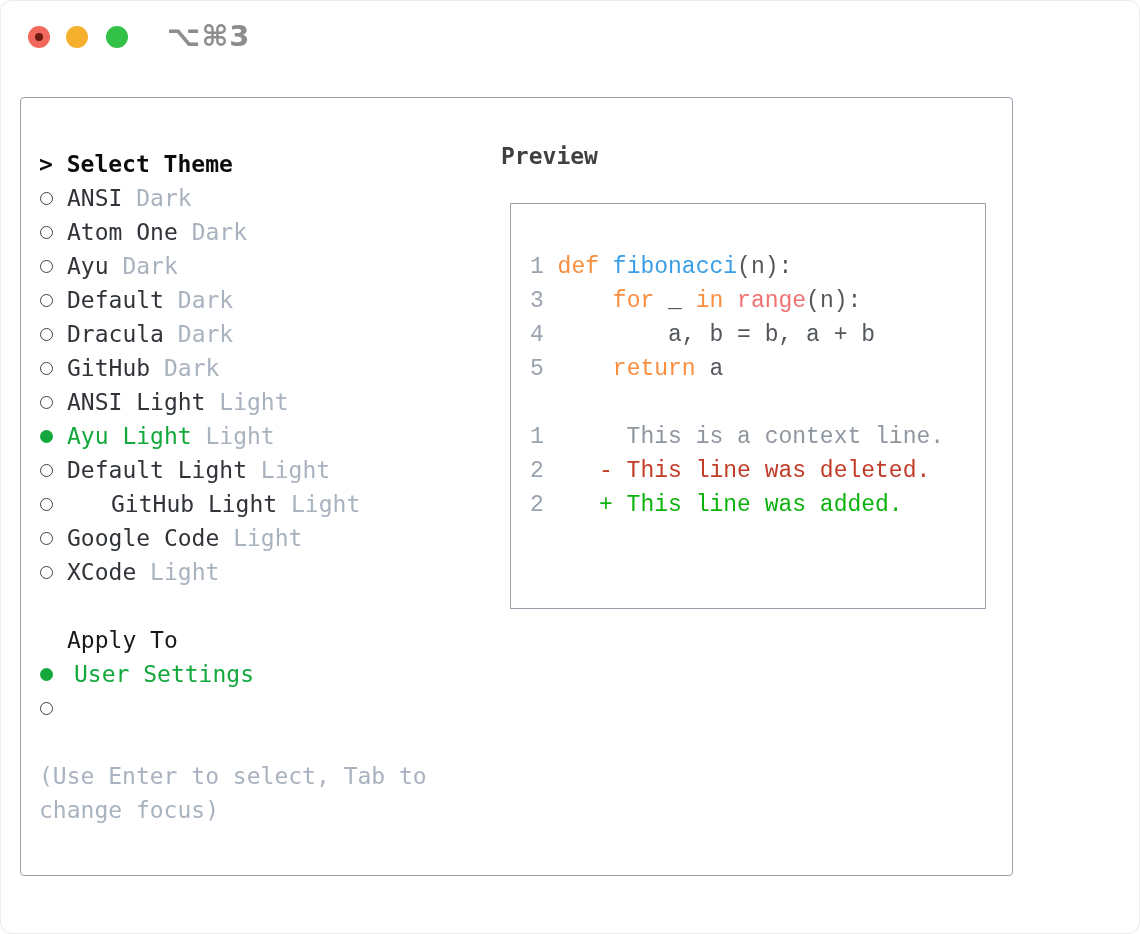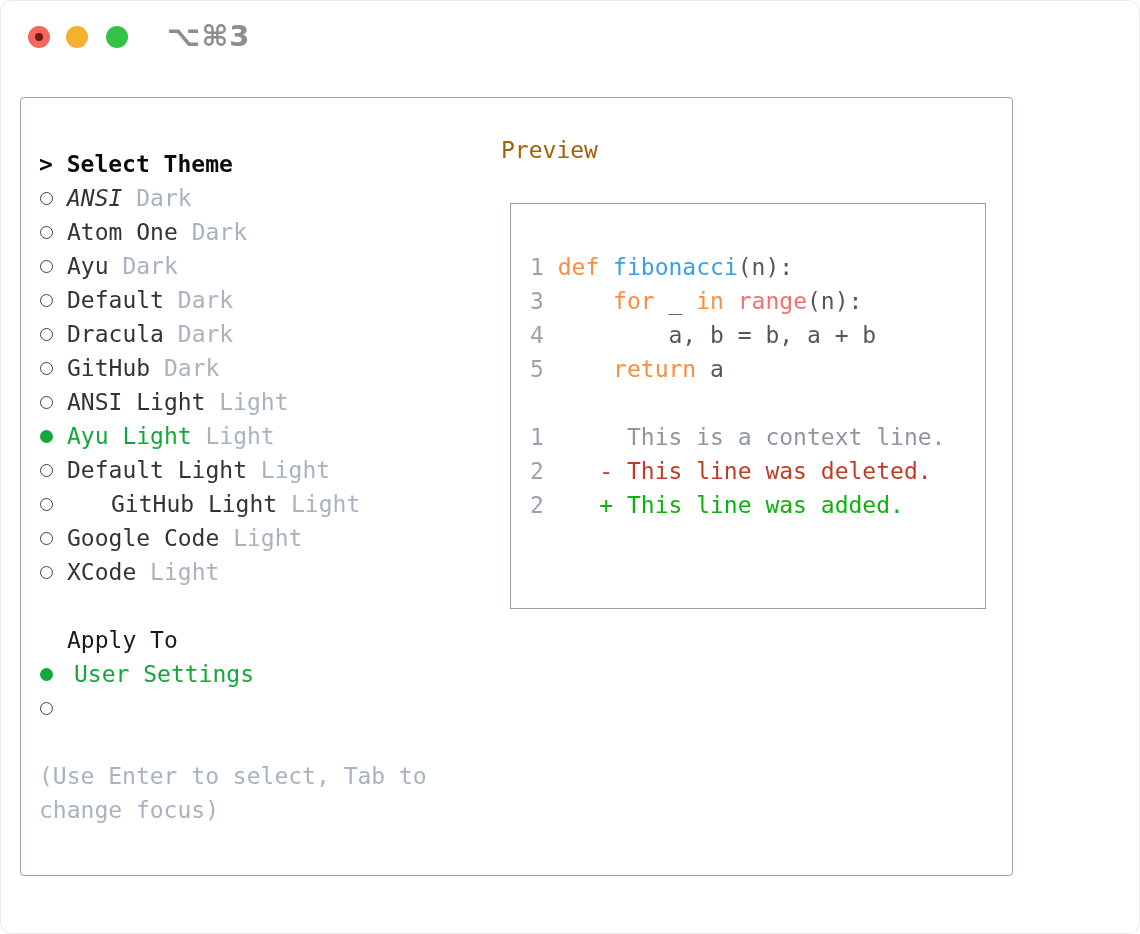--- a/index.html
+++ b/index.html
@@ -18,44 +18,44 @@
   .left{position:absolute;left:18px;top:49px;}
   .row{height:34px;display:flex;align-items:center;font-size:23px;white-space:pre;color:#303439;}
   .row.header{font-weight:bold;color:#0a0b0c;}
   .row.apply-header{padding-left:28px;color:#17191c;}
   .row.blank{height:34px;}
   .marker{width:28px;height:34px;position:relative;flex:0 0 28px;}
   .marker i{position:absolute;left:1px;top:10.5px;width:13px;height:13px;border-radius:50%;box-sizing:border-box;}
   .marker i.ring{border:1.5px solid #3d4249;}
   .hint{font-size:23px;line-height:34px;white-space:pre;color:#a9b2bf;}
 
-  .right-header{position:absolute;left:480px;top:35px;height:34px;display:flex;align-items:center;font-size:23px;font-weight:normal;color:#a16207;}
+  .right-header{position:absolute;left:480px;top:41px;height:34px;display:flex;align-items:center;font-size:23px;font-weight:bold;color:#404040;}
   .preview-box{position:absolute;left:489px;top:105px;width:476px;height:406px;border:1.5px solid #98a1ac;box-sizing:border-box;background:#fff;padding:46px 0 0 19px;overflow:hidden;}
-  .cline{height:34px;line-height:34px;font-size:23px;white-space:pre;}
+  .cline{height:34px;line-height:34px;font-size:23px;white-space:pre;font-family:Liberation Mono, monospace;}
 </style>
 </head>
 <body>
 
 <div class="window">
   <div class="titlebar">
     <div id="lights">
         <div class="light" style="left: 28px; background: rgb(242, 104, 92);">
           <span class="dot" style="background: rgb(110, 26, 16);"></span>
         </div>
         <div class="light" style="left: 66px; background: rgb(245, 176, 45);"></div>
         <div class="light" style="left: 106px; background: rgb(51, 193, 72);"></div>
       </div>
     <div class="shortcut">⌥⌘3</div>
   </div>
 
   <div class="panel">
     <div class="left">
       <div class="row header">&gt; Select Theme</div>
       <div id="themes">
-          <div class="row"><span class="marker"><i class="ring"></i></span><span style="color: rgb(48, 52, 57); font-style: italic;">ANSI</span><span style="color: rgb(169, 178, 191);"> Dark</span></div>
+          <div class="row"><span class="marker"><i class="ring"></i></span><span style="color: rgb(48, 52, 57);">ANSI</span><span style="color: rgb(169, 178, 191);"> Dark</span></div>
           <div class="row"><span class="marker"><i class="ring"></i></span><span style="color: rgb(48, 52, 57);">Atom One</span><span style="color: rgb(169, 178, 191);"> Dark</span></div>
           <div class="row"><span class="marker"><i class="ring"></i></span><span style="color: rgb(48, 52, 57);">Ayu</span><span style="color: rgb(169, 178, 191);"> Dark</span></div>
           <div class="row"><span class="marker"><i class="ring"></i></span><span style="color: rgb(48, 52, 57);">Default</span><span style="color: rgb(169, 178, 191);"> Dark</span></div>
           <div class="row"><span class="marker"><i class="ring"></i></span><span style="color: rgb(48, 52, 57);">Dracula</span><span style="color: rgb(169, 178, 191);"> Dark</span></div>
           <div class="row"><span class="marker"><i class="ring"></i></span><span style="color: rgb(48, 52, 57);">GitHub</span><span style="color: rgb(169, 178, 191);"> Dark</span></div>
           <div class="row"><span class="marker"><i class="ring"></i></span><span style="color: rgb(48, 52, 57);">ANSI Light</span><span style="color: rgb(169, 178, 191);"> Light</span></div>
           <div class="row"><span class="marker"><i class="dot" style="background: rgb(20, 168, 60);"></i></span><span style="color: rgb(20, 168, 60);">Ayu Light</span><span style="color: rgb(169, 178, 191);"> Light</span></div>
           <div class="row"><span class="marker"><i class="ring"></i></span><span style="color: rgb(48, 52, 57);">Default Light</span><span style="color: rgb(169, 178, 191);"> Light</span></div>
           <div class="row"><span class="marker"><i class="ring"></i></span><span style="color: rgb(48, 52, 57); margin-left: 44px;">GitHub Light</span><span style="color: rgb(169, 178, 191);"> Light</span></div>
           <div class="row"><span class="marker"><i class="ring"></i></span><span style="color: rgb(48, 52, 57);">Google Code</span><span style="color: rgb(169, 178, 191);"> Light</span></div>

